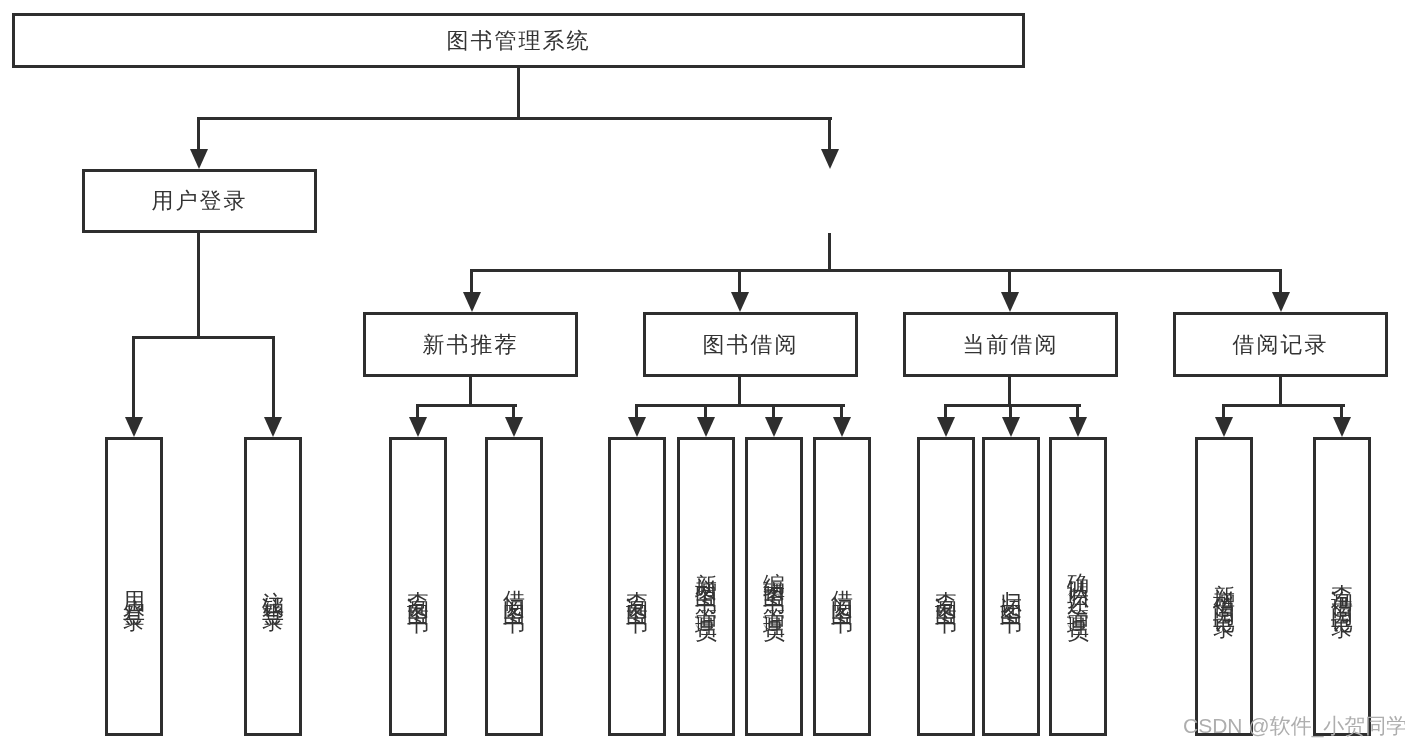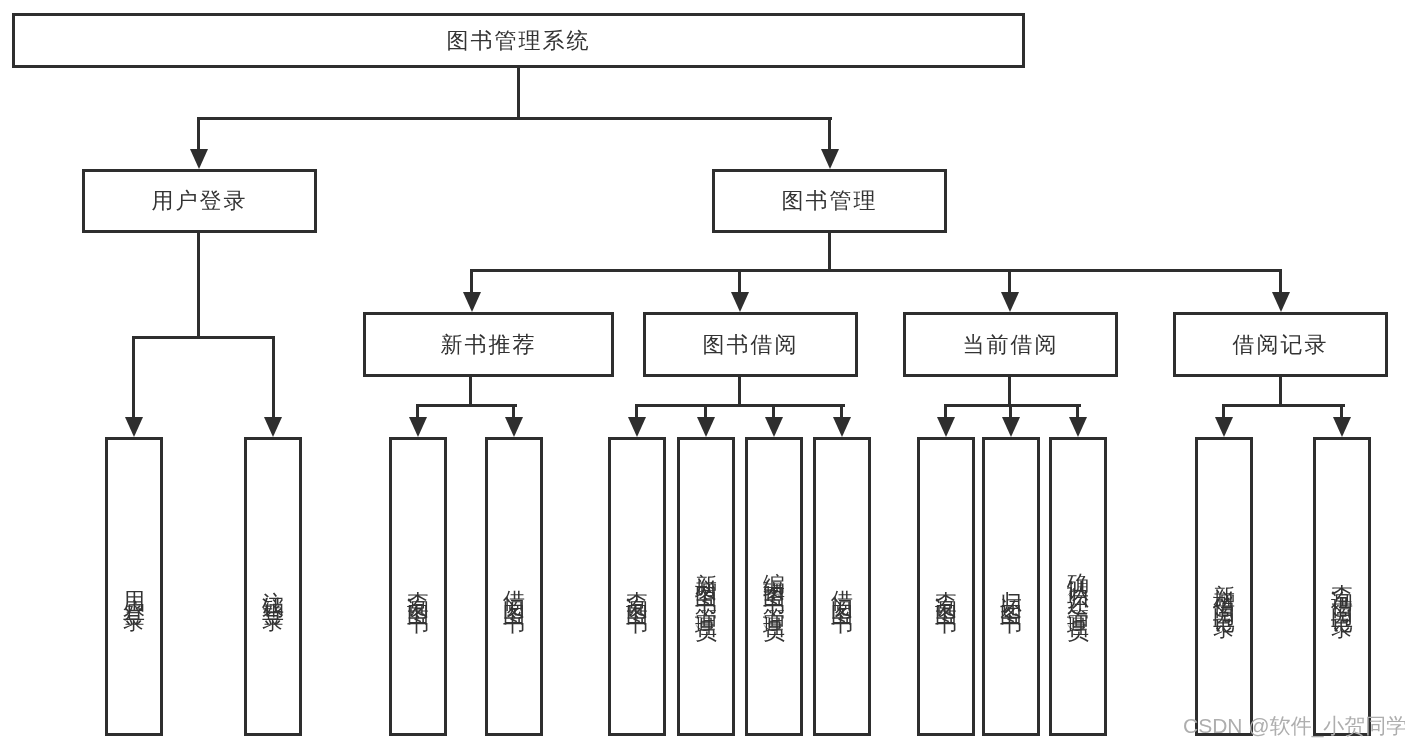--- a/index.html
+++ b/index.html
@@ -66,41 +66,40 @@
   <div class="box" style="left:12px;top:13px;width:1013px;height:55px;">图书管理系统</div>
 
   <div class="vline" style="left:517px;top:66px;height:54px;"></div>
   <div class="hline" style="left:197px;top:117px;width:635px;"></div>
   <div class="vline" style="left:197px;top:117px;height:32px;"></div>
   <div class="vline" style="left:828px;top:117px;height:32px;"></div>
   <div class="arrow" style="left:190px;top:149px;"></div>
   <div class="arrow" style="left:821px;top:149px;"></div>
 
   <div class="box" style="left:82px;top:169px;width:235px;height:64px;">用户登录</div>
-  <div class="box" style="left:712px;top:169px;width:235px;height:64px;">图书管理</div>
 
   <div class="vline" style="left:197px;top:233px;height:106px;"></div>
   <div class="hline" style="left:132px;top:336px;width:143px;"></div>
   <div class="vline" style="left:132px;top:336px;height:81px;"></div>
   <div class="vline" style="left:272px;top:336px;height:81px;"></div>
   <div class="arrow" style="left:125px;top:417px;"></div>
   <div class="arrow" style="left:264px;top:417px;"></div>
 
   <div class="vline" style="left:828px;top:233px;height:39px;"></div>
   <div class="hline" style="left:470px;top:269px;width:812px;"></div>
   <div class="vline" style="left:470px;top:269px;height:25px;"></div>
   <div class="vline" style="left:738px;top:269px;height:25px;"></div>
   <div class="vline" style="left:1008px;top:269px;height:25px;"></div>
   <div class="vline" style="left:1279px;top:269px;height:25px;"></div>
   <div class="arrow" style="left:463px;top:292px;"></div>
   <div class="arrow" style="left:731px;top:292px;"></div>
   <div class="arrow" style="left:1001px;top:292px;"></div>
   <div class="arrow" style="left:1272px;top:292px;"></div>
 
-  <div class="box" style="left:363px;top:312px;width:251px;height:65px;">新书推荐</div>
+  <div class="box" style="left:363px;top:312px;width:215px;height:65px;">新书推荐</div>
   <div class="box" style="left:643px;top:312px;width:215px;height:65px;">图书借阅</div>
   <div class="box" style="left:903px;top:312px;width:215px;height:65px;">当前借阅</div>
   <div class="box" style="left:1173px;top:312px;width:215px;height:65px;">借阅记录</div>
 
   <div class="vline" style="left:469px;top:377px;height:30px;"></div>
   <div class="hline" style="left:416px;top:404px;width:101px;"></div>
   <div class="vline" style="left:416px;top:404px;height:15px;"></div>
   <div class="vline" style="left:512px;top:404px;height:15px;"></div>
   <div class="arrow" style="left:409px;top:417px;"></div>
   <div class="arrow" style="left:505px;top:417px;"></div>

